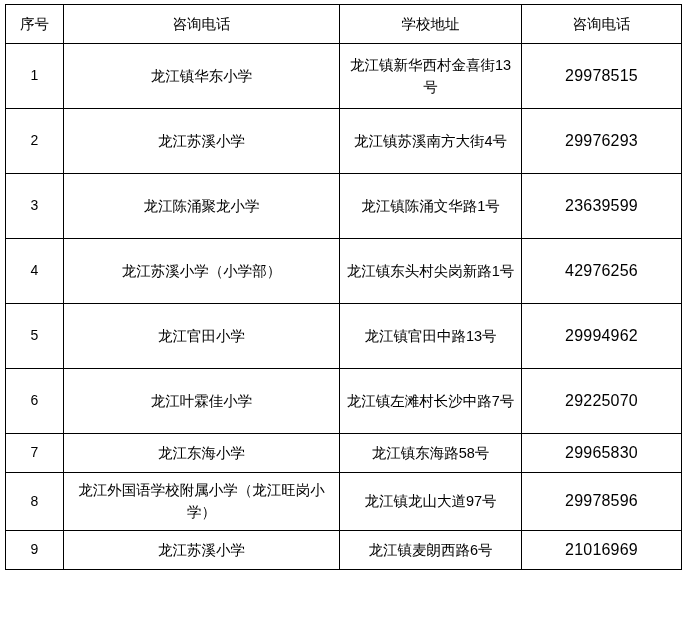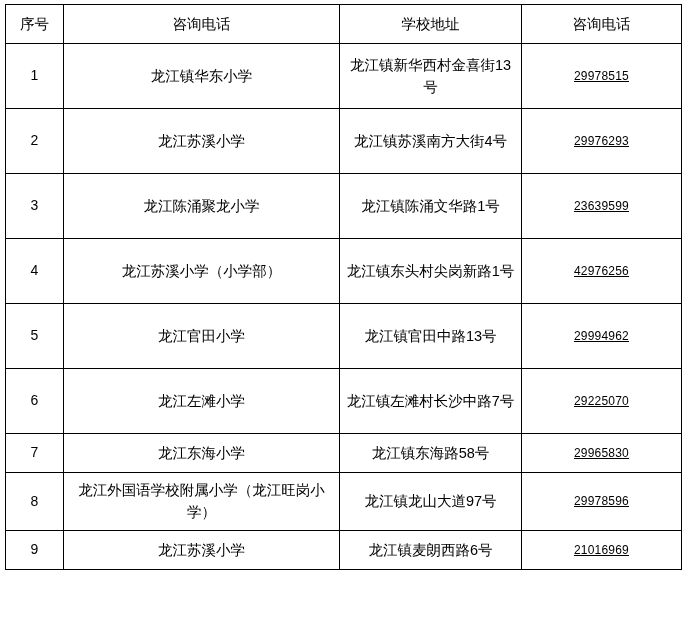--- a/index.html
+++ b/index.html
@@ -46,23 +46,22 @@
     height: 26px;
     padding: 3px 4px;
   }
   tbody td {
     font-size: 14.5px;
   }
   td.idx {
     font-size: 14px;
   }
   td.phone {
-    font-size: 12px;
+    font-size: 16px;
     letter-spacing: 0.2px;
-    text-decoration: underline;
   }
   .r-tall td { height: 52px; }
   .r-short td { height: 26px; }
 </style>
 </head>
 <body>
 
 <div class="page">
   <table class="data-table">
     <colgroup>
@@ -105,21 +104,21 @@
         <td class="phone">42976256</td>
       </tr>
       <tr class="r-tall">
         <td class="idx">5</td>
         <td>龙江官田小学</td>
         <td>龙江镇官田中路13号</td>
         <td class="phone">29994962</td>
       </tr>
       <tr class="r-tall">
         <td class="idx">6</td>
-        <td>龙江左滩小学</td>
+        <td>龙江叶霖佳小学</td>
         <td>龙江镇左滩村长沙中路7号</td>
         <td class="phone">29225070</td>
       </tr>
       <tr class="r-short">
         <td class="idx">7</td>
         <td>龙江东海小学</td>
         <td>龙江镇东海路58号</td>
         <td class="phone">29965830</td>
       </tr>
       <tr>

